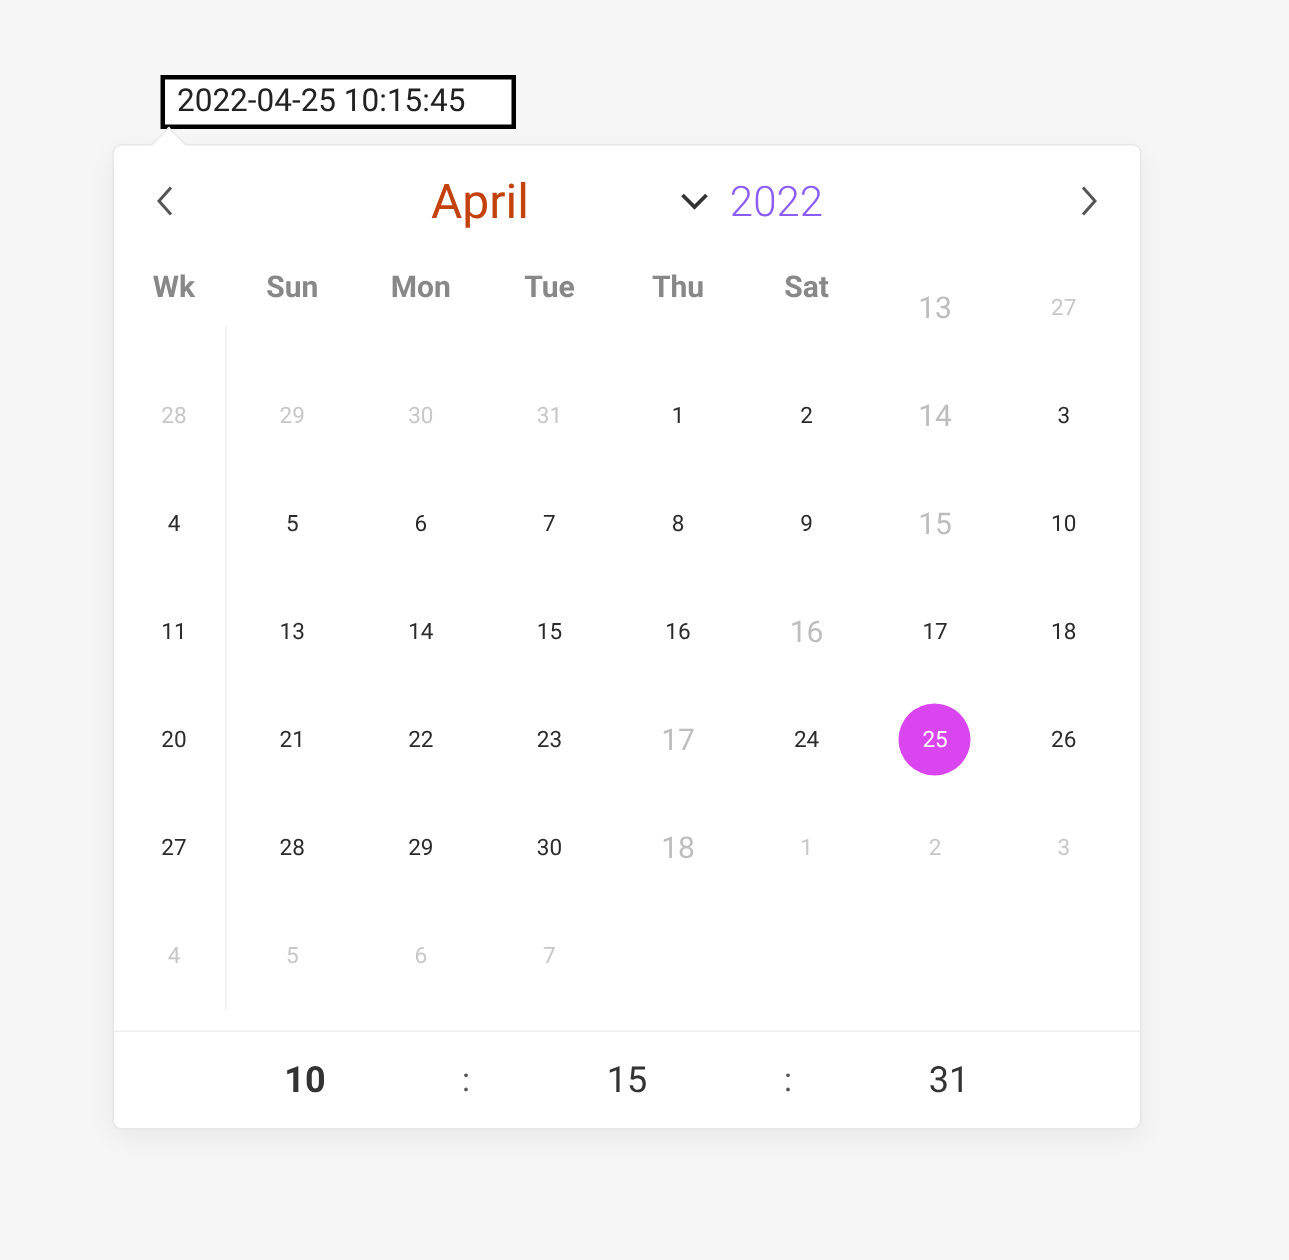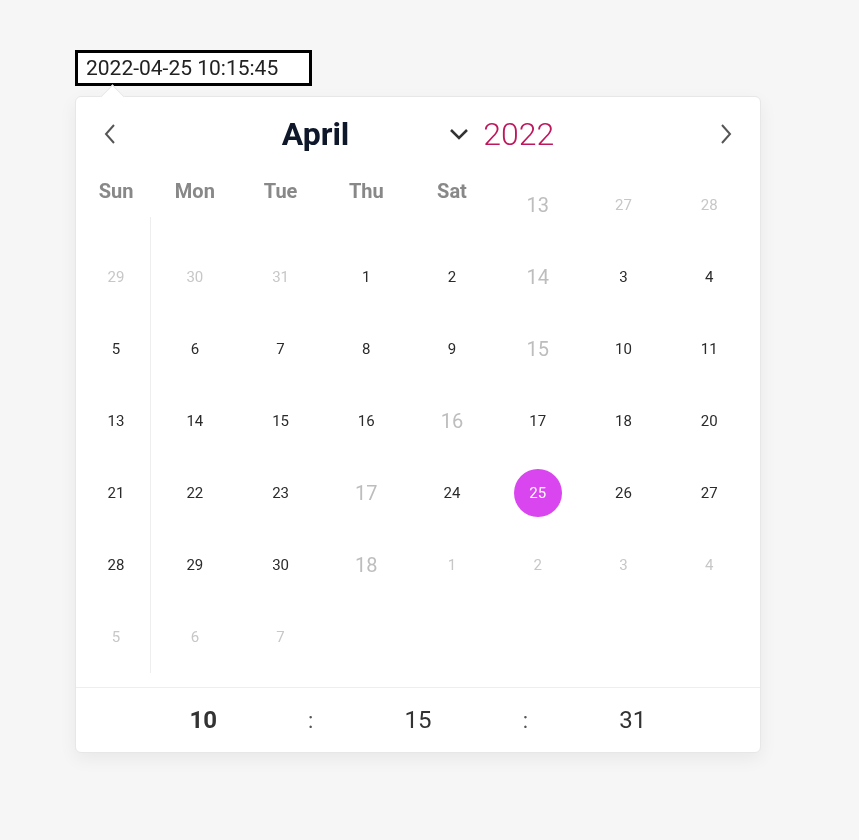--- a/index.html
+++ b/index.html
@@ -19,20 +19,21 @@
   }
   .dateinput {
     border: 3px solid #000;
     font-size: 21px;
     padding: 3px 8px;
     width: 237px;
     background: #fff;
     color: #222;
     font-family: inherit;
     outline: none;
+    margin-left: 32px;
   }
   .calendar {
     position: absolute;
     left: 75px;
     top: 96px;
     width: 686px;
     background: #fff;
     border: 1px solid #e7e7e7;
     border-radius: 6px;
     box-shadow: 0 6px 18px rgba(0,0,0,0.06);
@@ -74,28 +75,28 @@
     gap: 14px;
   }
   .month-select {
     display: flex;
     align-items: center;
     gap: 100px;
     cursor: pointer;
   }
   .month-label {
     font-size: 32px;
-    font-weight: 700;
-    color: #0f172a;
+    font-weight: 400;
+    color: #c2410c;
   }
   .chevron-down { color: #555; }
   .year-label {
-    font-size: 32px;
+    font-size: 28px;
     font-weight: 300;
-    color: #be185d;
+    color: #8b5cf6;
     cursor: pointer;
   }
   .grid {
     display: grid;
     grid-template-columns: 72px repeat(7, 1fr);
     padding: 10px 8px 14px 4px;
     position: relative;
   }
   .grid::after {
     
@@ -193,20 +194,21 @@
     </div>
     <div class="nav-btn">
       <svg width="14" height="22" viewBox="0 0 14 22" fill="none" stroke-width="2">
           <polyline points="3,2 11,11 3,20"></polyline>
         </svg>
     </div>
   </div>
 
   <div class="grid" id="cal-grid">
 
+  <div class="hcell">Wk</div>
       <div class="hcell">Sun</div>
       <div class="hcell">Mon</div>
       <div class="hcell">Tue</div>
       <div class="hcell">Thu</div>
       <div class="hcell">Sat</div>
       <div class="wkcell">13</div>
       <div class="daycell out">
         <span class="daynum">27</span>
       </div>
       <div class="daycell out">

